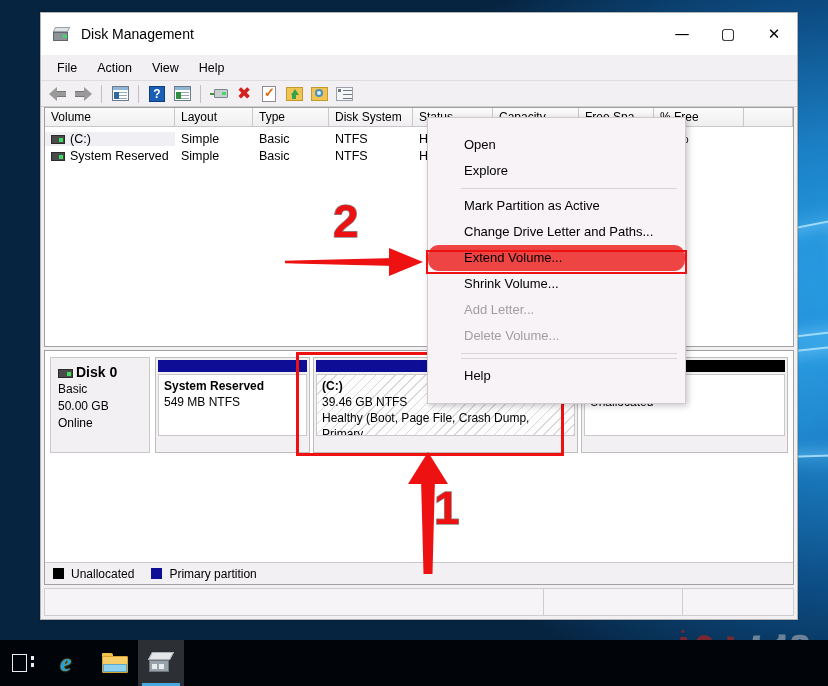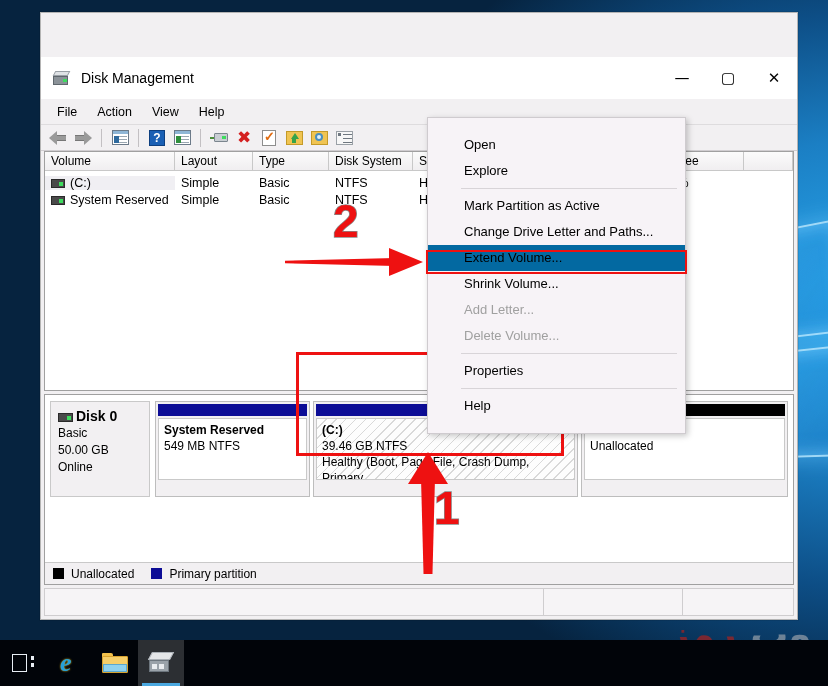--- a/index.html
+++ b/index.html
@@ -95,21 +95,20 @@
     background:#f2f0f2;
     border:1px solid #b4b4b4;
     display:flex; flex-direction:column;
     box-shadow: 0 0 0 1px rgba(0,0,0,.08);
   }
   #titlebar {
     height:42px; background:#ffffff;
     display:flex; align-items:center;
     border-bottom:0;
     flex:none;
-    margin-top:44px;
   }
   #title-icon { margin-left:12px; width:18px; height:14px; position:relative; }
   #title-icon .tt { position:absolute; left:1px; top:0; width:15px; height:5px; background:#dfe2e5;
                     transform:skewX(-28deg); border:1px solid #9aa0a6; }
   #title-icon .tb { position:absolute; left:0; top:5px; width:15px; height:9px; background:#8b9298;
                     border:1px solid #5f676d; }
   #title-icon .td { position:absolute; left:10px; top:8px; width:4px; height:3px; background:#3ddc5e; }
   #title-text {
     margin-left:10px; font-size:14px; color:#000; flex:1;
     font-family:"Liberation Sans", sans-serif;
@@ -261,21 +260,21 @@
   
   #ctxmenu {
     position:absolute; left:427px; top:117px; width:259px;
     background:#f7f3f7; border:1px solid #cfcbcf;
     box-shadow: 2px 2px 6px rgba(0,0,0,.22);
     z-index:20; padding:14px 0;
     font-size:13px;
   }
   .ctx-item { padding:5px 0 5px 36px; color:#000; white-space:nowrap; line-height:16px; }
   .ctx-item.disabled { color:#a0a0a0; }
-  .ctx-item.selected { background:#0369a1; }
+  .ctx-item.selected { background:#ef4444;border-radius:11px; }
   .ctx-sep { height:1px; background:#d8d4d8; margin:4px 8px 4px 33px; }
 
   
   #redbox-extend {
     position:absolute; left:426px; top:250px; width:261px; height:24px;
     border:2px solid #ee1111; z-index:25; pointer-events:none;
   }
 
   
   .annot { position:absolute; z-index:30; pointer-events:none; }
@@ -503,21 +502,20 @@
   <div class="ctx-item">Open</div>
   <div class="ctx-item">Explore</div>
   <div class="ctx-sep"></div>
   <div class="ctx-item">Mark Partition as Active</div>
   <div class="ctx-item">Change Drive Letter and Paths...</div>
   <div class="ctx-item selected">Extend Volume...</div>
   <div class="ctx-item">Shrink Volume...</div>
   <div class="ctx-item disabled">Add Letter...</div>
   <div class="ctx-item disabled">Delete Volume...</div>
   <div class="ctx-sep"></div>
-  <div class="ctx-item">Properties</div>
   <div class="ctx-sep"></div>
   <div class="ctx-item">Help</div>
 </div>
 <div id="redbox-extend"></div>
 
 <div class="annot num" id="num2">2</div>
 <div class="annot" id="arrow2">
   <div class="sh"></div>
     <div class="hd"></div>
 </div>

